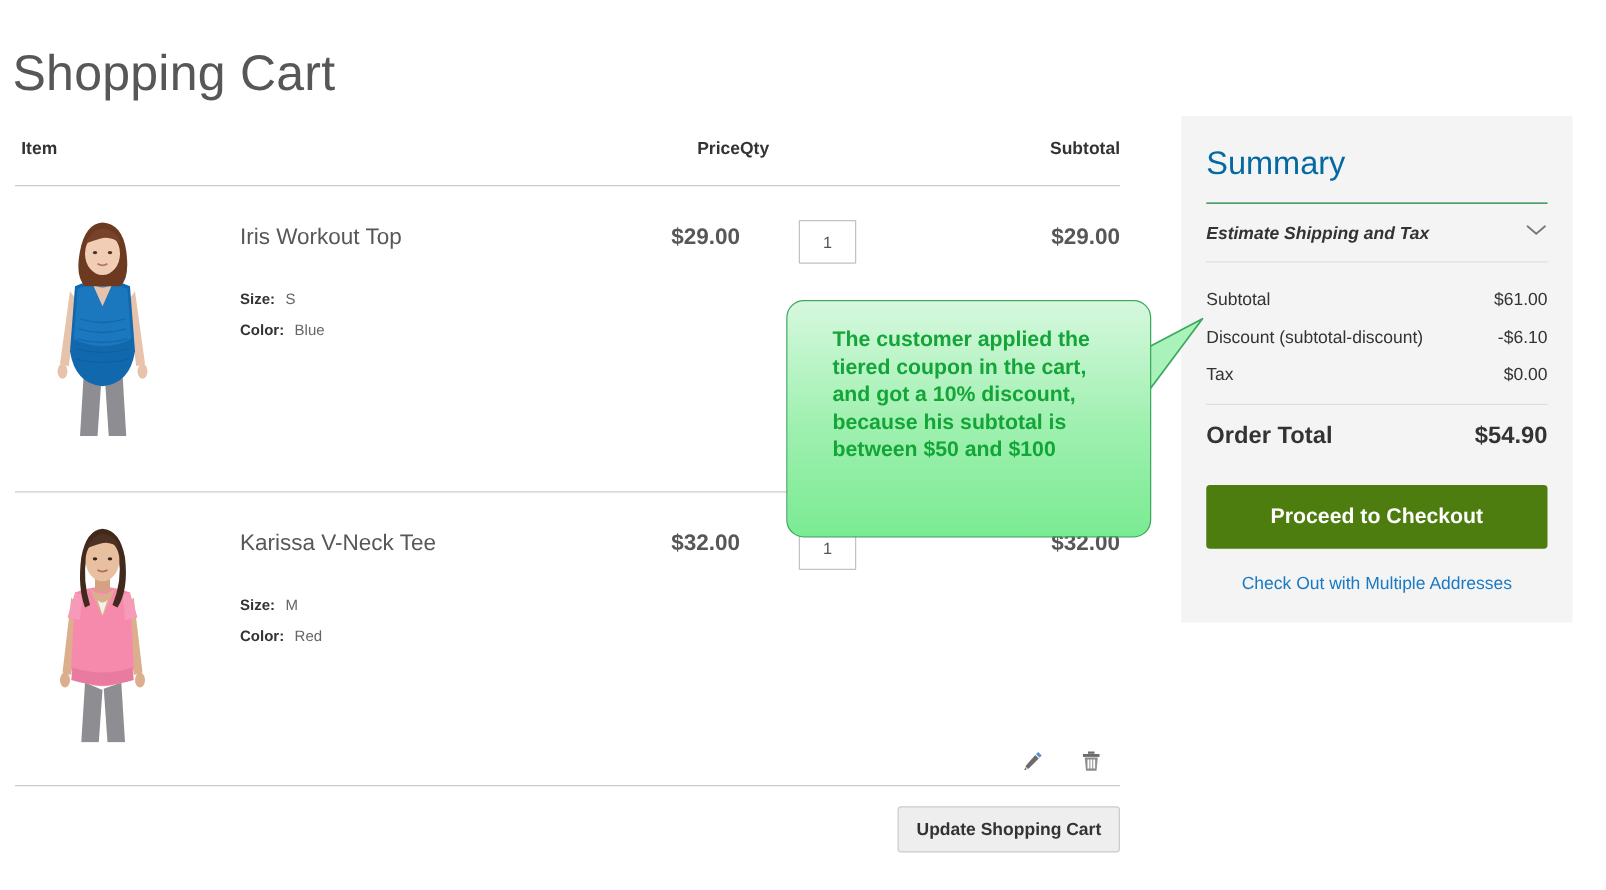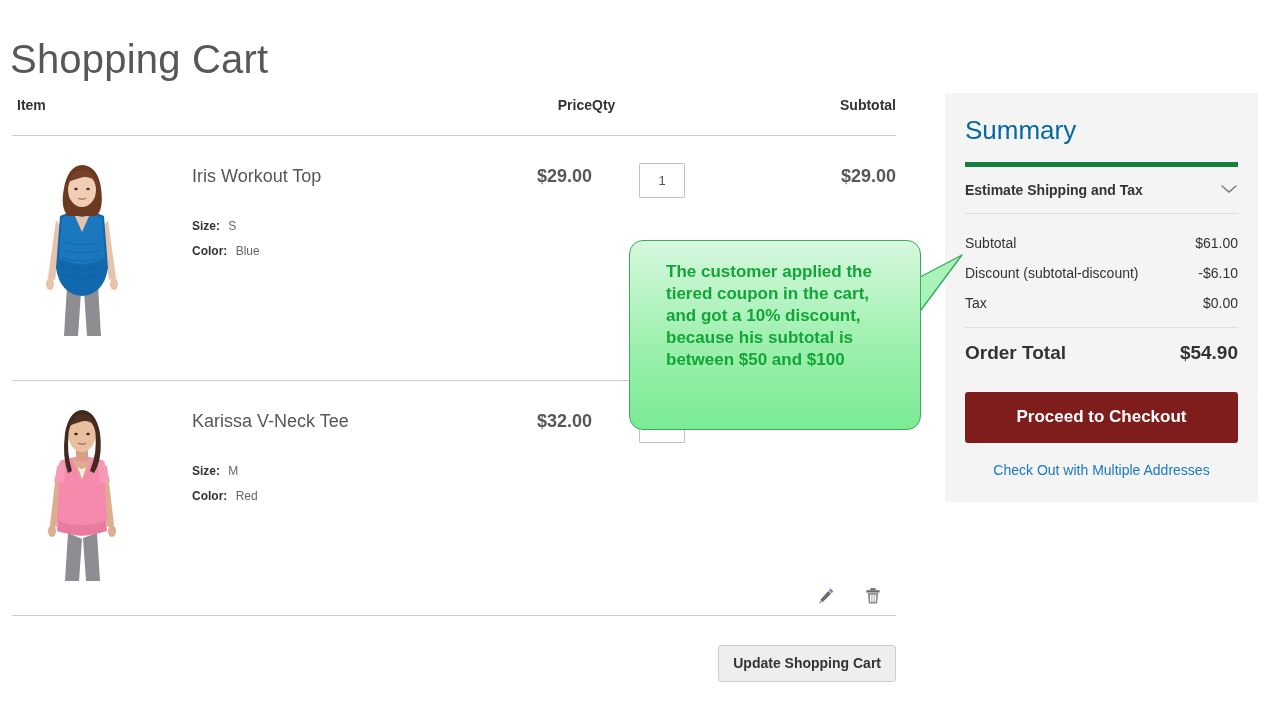--- a/index.html
+++ b/index.html
@@ -23,21 +23,21 @@
     font-weight: 300;
     color: #575757;
     letter-spacing: 0.2px;
     line-height: 1.2;
   }
 
   
   .cart-area {
     position: absolute;
     left: 12px;
-    top: 97px;
+    top: 110px;
     width: 884px;
   }
   .cart-table { width: 100%; border-collapse: collapse; table-layout: fixed; }
   .cart-table thead th {
     font-size: 14px;
     font-weight: bold;
     color: #333333;
     padding: 0 0 22px 0;
     border-bottom: 1px solid #cccccc;
     vertical-align: bottom;
@@ -157,27 +157,28 @@
     padding: 22px 20px 24px 20px;
   }
   .summary-title {
     font-size: 26px;
     font-weight: 300;
     color: #0369a1;
     line-height: 1.2;
     margin: 0 0 16px 0;
   }
   .estimate-row {
-    border-top: 5px solid #15803d;
+    border-top: 1px solid #15803d;
     border-bottom: 1px solid #dddddd;
     padding: 14px 0 14px 0;
     display: flex;
     align-items: center;
     justify-content: space-between;
     cursor: pointer;
+    font-style: italic;
   }
   .estimate-label { font-size: 14px; font-weight: bold; color: #333333; }
   .totals { padding-top: 14px; }
   .total-line {
     display: flex;
     justify-content: space-between;
     align-items: baseline;
     font-size: 14px;
     color: #333333;
     padding: 7px 0;
@@ -190,21 +191,21 @@
     justify-content: space-between;
     align-items: baseline;
     font-size: 19px;
     font-weight: bold;
     color: #333333;
   }
   .btn-checkout {
     display: block;
     width: 100%;
     margin-top: 28px;
-    background: #7f1d1d;
+    background: #4d7c0f;
     border: none;
     border-radius: 3px;
     color: #ffffff;
     font-size: 17px;
     font-weight: bold;
     font-family: "Liberation Sans", sans-serif;
     padding: 16px 10px;
     cursor: pointer;
     line-height: 1.1;
   }

